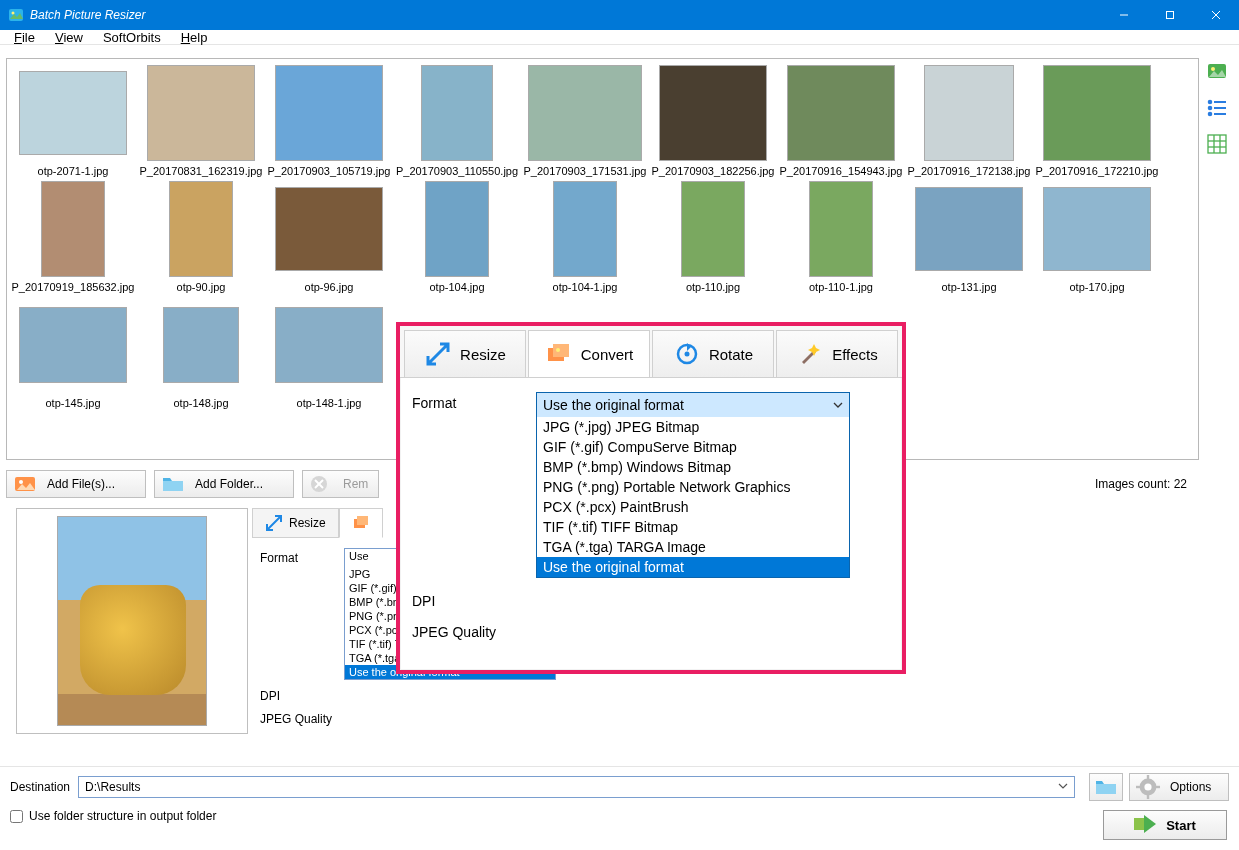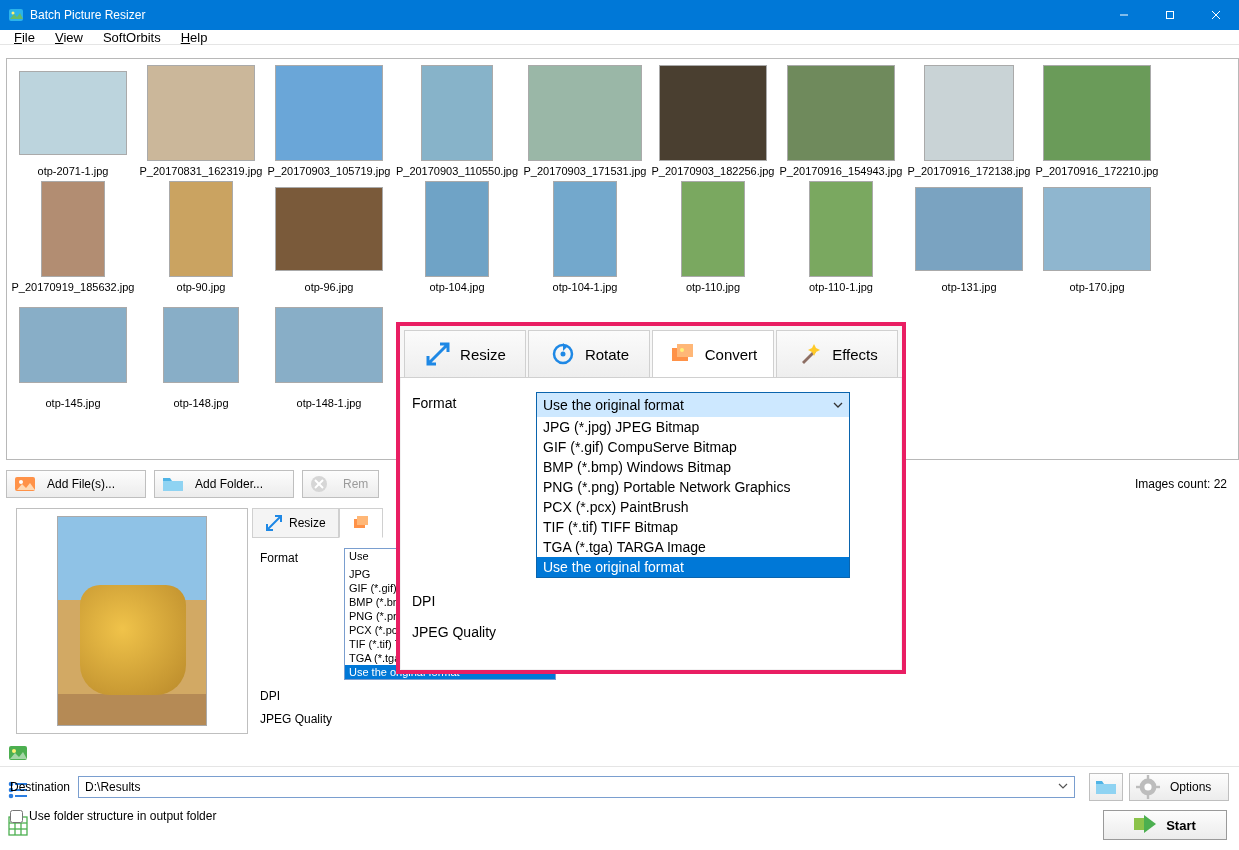--- a/index.html
+++ b/index.html
@@ -15,20 +15,21 @@
   }
   
   .titlebar {
     height: 30px;
     background: #0078d7;
     color: #fff;
     display: flex;
     align-items: center;
     padding-left: 8px;
     font-size: 12px;
+    font-style: italic;
   }
   .titlebar .icon {
     width: 16px; height: 16px;
     margin-right: 6px;
     display: inline-flex; align-items: center; justify-content: center;
   }
   .titlebar .spacer { flex: 1; }
   .win-btns { display:flex; }
   .win-btn { width: 46px; height: 30px; display:flex; align-items:center; justify-content:center; color:#fff; }
   .win-btn svg { width:10px; height:10px; }
@@ -39,21 +40,20 @@
     padding: 0 4px;
     border-bottom: 1px solid #e5e5e5;
     font-size: 13px;
   }
   .menubar span { padding: 0 10px; cursor:default; }
   .menubar span u { text-decoration: underline; }
   
   .content {
     position:absolute; left:0; right:0; top:52px; bottom:84px;
     display:flex;
-    flex-direction:column;
   }
   .gallery-col {
     flex: 1;
     display:flex; flex-direction:column;
     padding: 6px 0 0 6px;
     min-width: 0;
   }
   .side-col {
     width: 40px;
     padding: 6px 6px 0 4px;
@@ -528,39 +528,39 @@
 <div class="inset">
   <div class="tabs-large">
     <div class="tab-l">
       <span class="ticon">
         <svg viewBox="0 0 28 28">
             <path d="M4 24 L24 4 M16 4 H24 V12 M4 16 V24 H12" fill="none" stroke="#1e88e5" stroke-width="3"></path>
           </svg>
       </span>
       <span>Resize</span>
     </div>
+    <div class="tab-l active">
+      <span class="ticon">
+        <svg viewBox="0 0 28 28">
+            <rect x="3" y="8" width="16" height="13" fill="#ff9248"></rect>
+            <rect x="8" y="4" width="16" height="13" fill="#ffb777"></rect>
+            <circle cx="13" cy="10" r="2" fill="#fff176"></circle>
+          </svg>
+      </span>
+      <span>Convert</span>
+    </div>
     <div class="tab-l">
       <span class="ticon">
         <svg viewBox="0 0 28 28">
             <circle cx="14" cy="14" r="9" fill="none" stroke="#1e88e5" stroke-width="2.5"></circle>
             <path d="M14 3 L18 7 L14 11 Z" fill="#1e88e5"></path>
             <circle cx="14" cy="14" r="2.5" fill="#1e88e5"></circle>
           </svg>
       </span>
       <span>Rotate</span>
-    </div>
-    <div class="tab-l active">
-      <span class="ticon">
-        <svg viewBox="0 0 28 28">
-            <rect x="3" y="8" width="16" height="13" fill="#ff9248"></rect>
-            <rect x="8" y="4" width="16" height="13" fill="#ffb777"></rect>
-            <circle cx="13" cy="10" r="2" fill="#fff176"></circle>
-          </svg>
-      </span>
-      <span>Convert</span>
     </div>
     <div class="tab-l">
       <span class="ticon">
         <svg viewBox="0 0 28 28">
             <path d="M6 22 L18 10 L20 12 L8 24 Z" fill="#8d6e63"></path>
             <path d="M18 4 L20 8 L24 10 L20 12 L18 16 L16 12 L12 10 L16 8 Z" fill="#ffca28"></path>
           </svg>
       </span>
       <span>Effects</span>
     </div>

